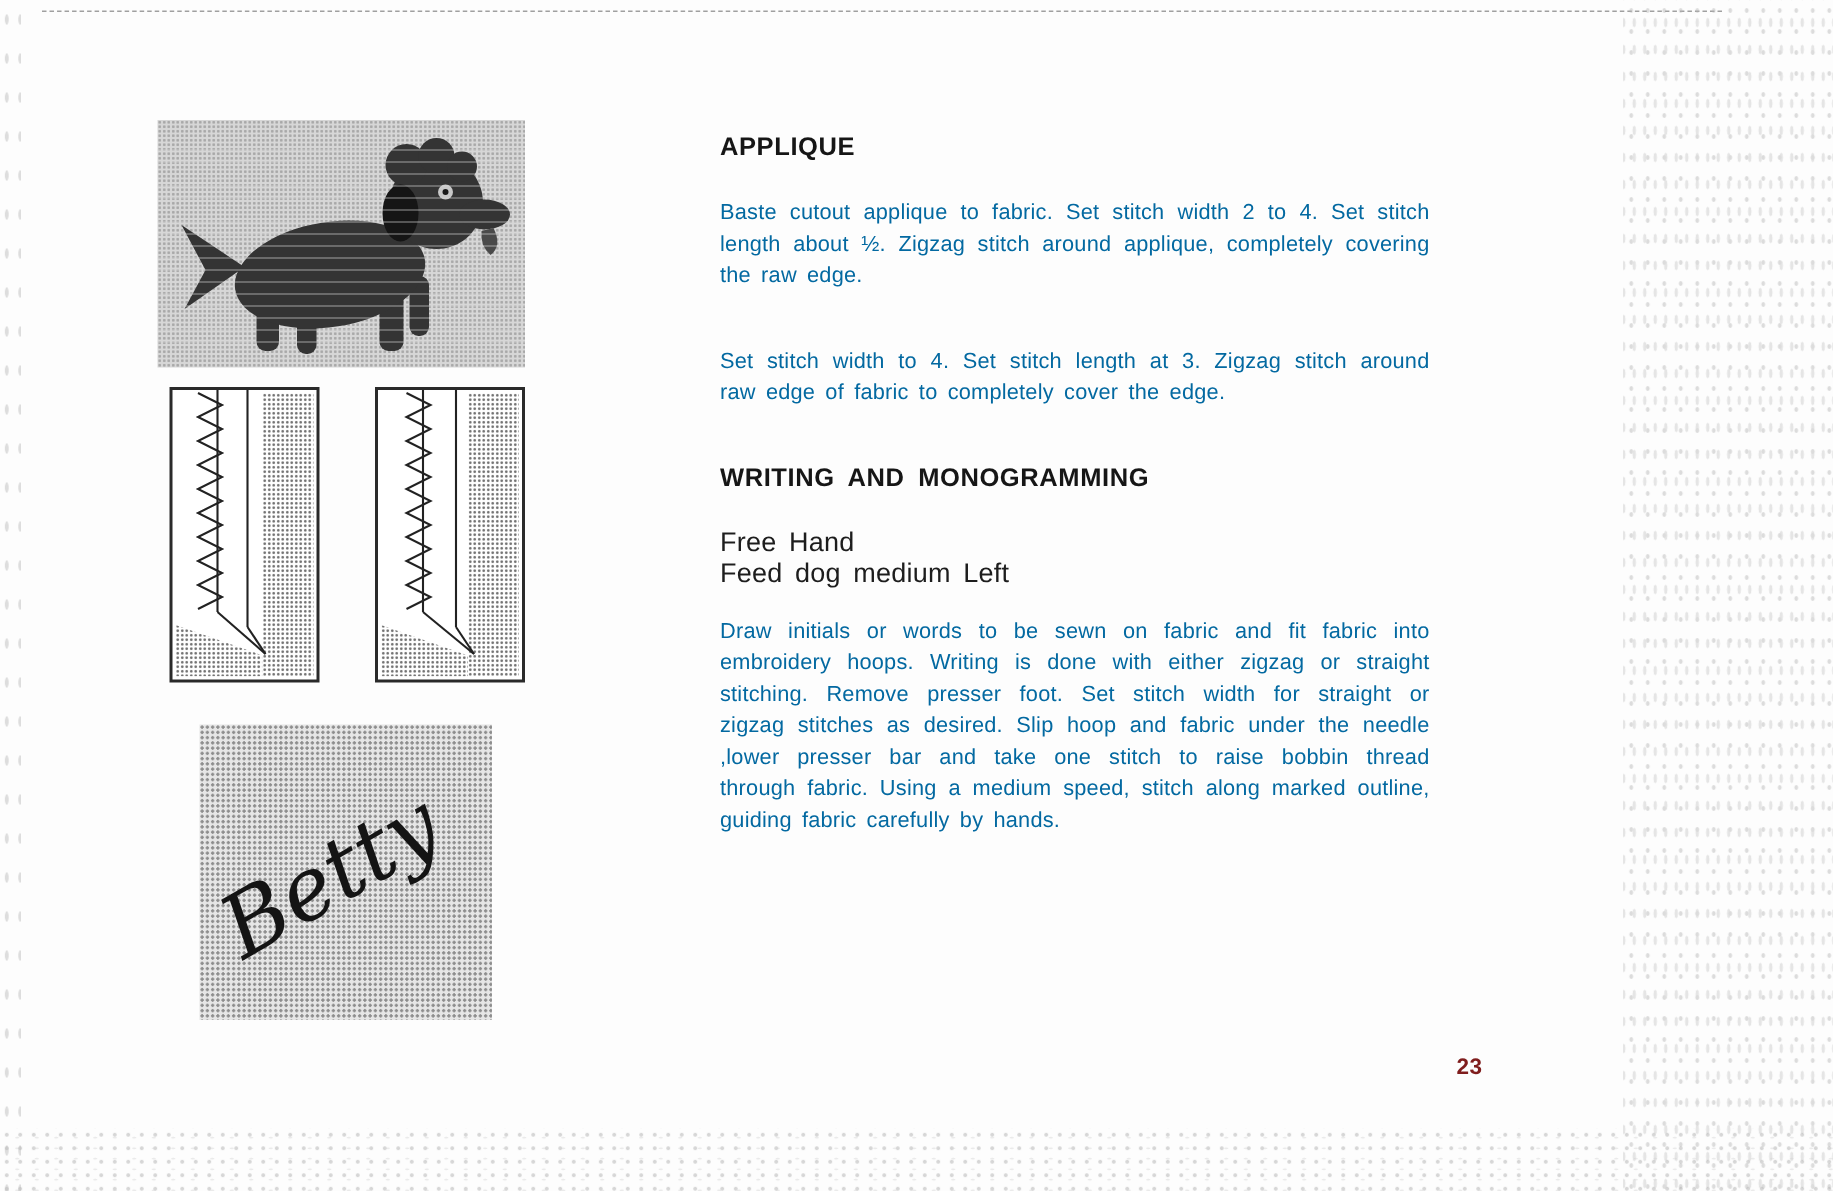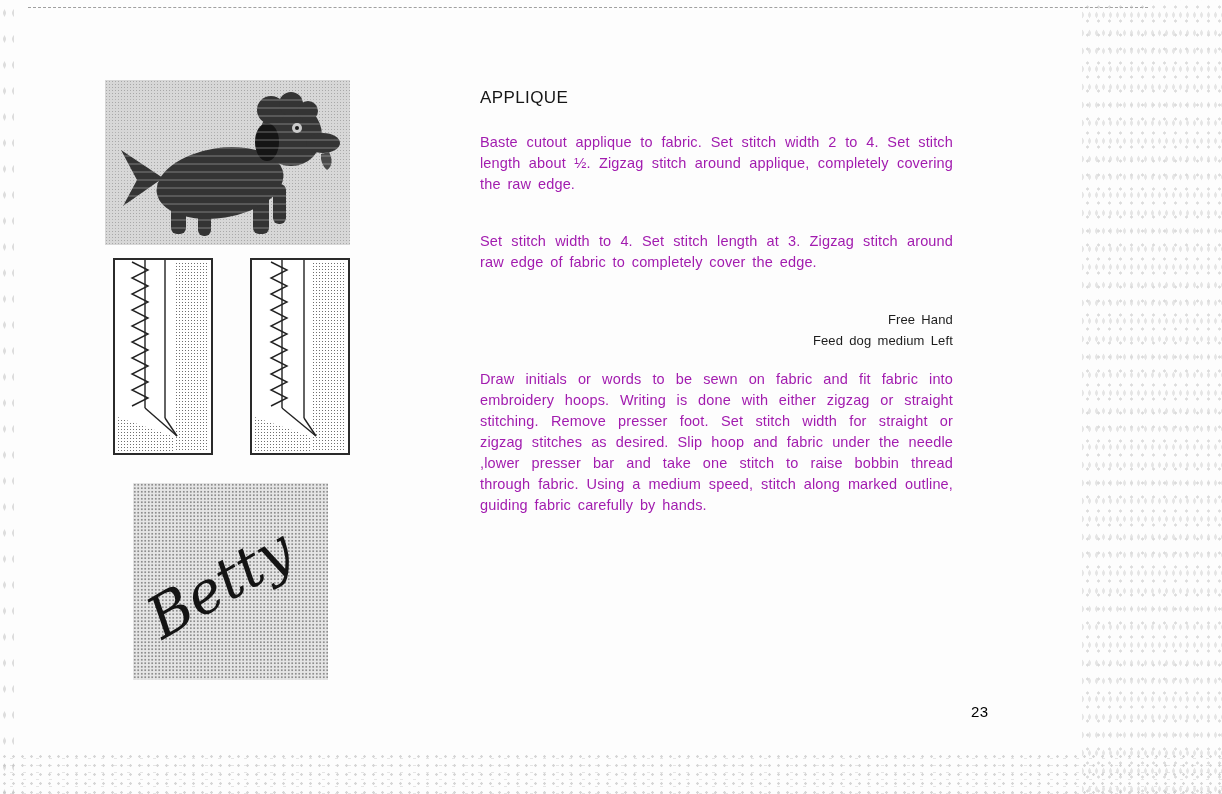--- a/index.html
+++ b/index.html
@@ -67,32 +67,32 @@
     position:absolute; left:133px; top:483px; width:195px; height:197px;
     background-color:#e6e6e6;
     background-image: radial-gradient(#8d8d8d 0.9px, transparent 1.1px);
     background-size:3.5px 3.5px;
   }
   .fig-betty svg { position:absolute; left:0; top:0; }
 
   
   .text-col { position:absolute; left:480px; top:88px; width:473px; }
   .text-col h2 {
-    margin:0 0 24px 0; font-size:17px; font-weight:400; letter-spacing:.4px;
+    margin:0 0 24px 0; font-size:17px; font-weight:700; letter-spacing:.4px;
     color:#161616; word-spacing:4px;
   }
   .text-col p {
     margin:0 0 36px 0; font-size:14.5px; line-height:21px; text-align:justify;
-    letter-spacing:.15px; word-spacing:.18em; color:#a21caf;
+    letter-spacing:.15px; word-spacing:.18em; color:#0369a1;
   }
-  .spec-lines { margin:0 0 18px 0; font-size:13px; line-height:21px; letter-spacing:.15px; word-spacing:.18em;text-align:right; }
+  .spec-lines { margin:0 0 18px 0; font-size:18px; line-height:21px; letter-spacing:.15px; word-spacing:.18em; }
   .mb-writing { margin-bottom:22px !important; }
   .page-number {
-    position:absolute; left:971px; top:703px; font-size:15px; font-weight:400;
-    letter-spacing:.3px; color:#000000;
+    position:absolute; left:971px; top:703px; font-size:15px; font-weight:700;
+    letter-spacing:.3px; color:#7f1d1d;
   }
 </style>
 </head>
 <body>
 
 <div class="page">
 
   <div class="top-scan-line"></div>
   <div class="noise-right"></div>
   <div class="noise-bottom"></div>
@@ -168,20 +168,21 @@
     </svg>
   </div>
 
   <div class="text-col">
 
     <h2>APPLIQUE</h2>
     <p>Baste cutout applique to fabric.  Set stitch width 2 to 4.  Set stitch length about ½.  Zigzag stitch around applique, completely covering the raw edge.</p>
 
     <p>Set stitch width to 4.  Set stitch length at 3.  Zigzag stitch around raw edge of fabric to completely cover the edge.</p>
 
+    <h2 class="mb-writing">WRITING AND MONOGRAMMING</h2>
 
     <div class="spec-lines">
       <div>Free Hand</div>
       <div>Feed dog medium Left</div>
     </div>
 
     <p>Draw initials or words to be sewn on fabric and fit fabric into embroidery hoops. Writing is done with either zigzag or straight stitching.  Remove presser foot. Set stitch width for straight or zigzag stitches as desired.  Slip hoop and fabric under the needle ,lower presser bar and take one stitch to raise bobbin thread through fabric.   Using a medium speed, stitch along marked outline, guiding fabric carefully by hands.</p>
   </div>
 
   <div class="page-number">23</div>

